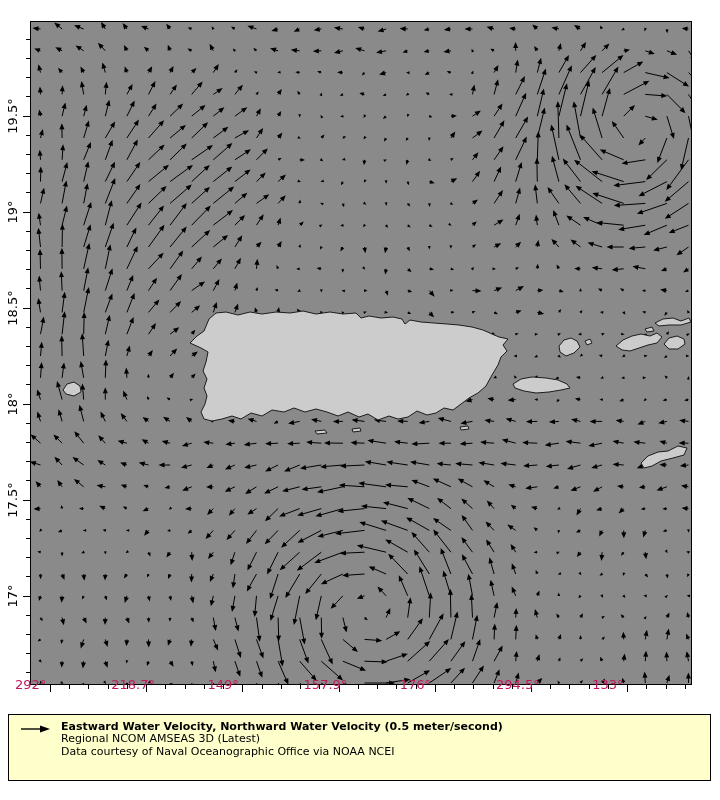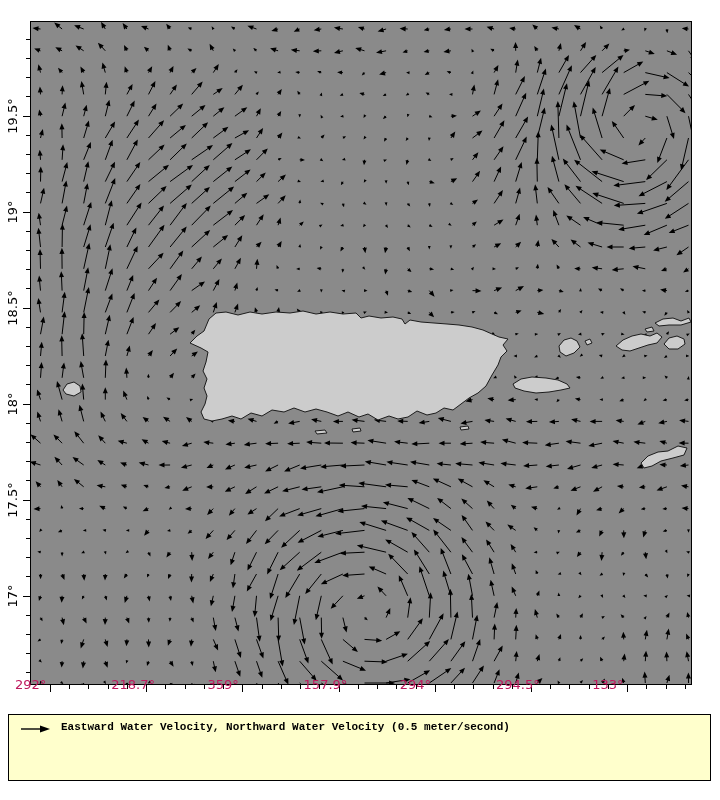--- a/index.html
+++ b/index.html
@@ -25,21 +25,21 @@
     transform:translate(-50%,-50%) rotate(-90deg);
   }
   .legend{
     position:absolute;left:8px;top:714px;width:701px;height:65px;
     background:#ffffcc;border:1px solid #000;
     font-size:11px;color:#000;line-height:12.4px;
   }
   .legend-inner{position:absolute;left:10px;top:6px;display:flex;}
   .legend-arrow{width:38px;padding-top:2px;flex:0 0 38px;}
   .legend-text{padding-left:4px;}
-  .legend-line1{font-weight:bold;font-family:Liberation Mono, monospace;}
+  .legend-line1{font-weight:bold;}
 </style>
 </head>
 <body>
 
 <div id="figure-root">
 
   <div class="plot">
     <svg width="660" height="662" viewBox="0 0 660 662">
         <defs>
           <clipPath id="plotclip">
@@ -73,33 +73,33 @@
       <div class="tick xtick" style="left: 88.48px; top: 685px; height: 4px;"></div>
       <div class="tick xtick" style="left: 107.72px; top: 685px; height: 4px;"></div>
       <div class="tick xtick" style="left: 126.96px; top: 685px; height: 4px;"></div>
       <div class="tick xtick" style="left: 146.2px; top: 685px; height: 7px;"></div>
       <div class="xlabel" style="left: 146.2px;">218.7°</div>
       <div class="tick xtick" style="left: 165.44px; top: 685px; height: 4px;"></div>
       <div class="tick xtick" style="left: 184.68px; top: 685px; height: 4px;"></div>
       <div class="tick xtick" style="left: 203.92px; top: 685px; height: 4px;"></div>
       <div class="tick xtick" style="left: 223.16px; top: 685px; height: 4px;"></div>
       <div class="tick xtick" style="left: 242.4px; top: 685px; height: 7px;"></div>
-      <div class="xlabel" style="left: 242.4px;">359°</div>
+      <div class="xlabel" style="left: 242.4px;">149°</div>
       <div class="tick xtick" style="left: 261.64px; top: 685px; height: 4px;"></div>
       <div class="tick xtick" style="left: 280.88px; top: 685px; height: 4px;"></div>
       <div class="tick xtick" style="left: 300.12px; top: 685px; height: 4px;"></div>
       <div class="tick xtick" style="left: 319.36px; top: 685px; height: 4px;"></div>
       <div class="tick xtick" style="left: 338.6px; top: 685px; height: 7px;"></div>
       <div class="xlabel" style="left: 338.6px;">157.9°</div>
       <div class="tick xtick" style="left: 357.84px; top: 685px; height: 4px;"></div>
       <div class="tick xtick" style="left: 377.08px; top: 685px; height: 4px;"></div>
       <div class="tick xtick" style="left: 396.32px; top: 685px; height: 4px;"></div>
       <div class="tick xtick" style="left: 415.56px; top: 685px; height: 4px;"></div>
       <div class="tick xtick" style="left: 434.8px; top: 685px; height: 7px;"></div>
-      <div class="xlabel" style="left: 434.8px;">294°</div>
+      <div class="xlabel" style="left: 434.8px;">176°</div>
       <div class="tick xtick" style="left: 454.04px; top: 685px; height: 4px;"></div>
       <div class="tick xtick" style="left: 473.28px; top: 685px; height: 4px;"></div>
       <div class="tick xtick" style="left: 492.52px; top: 685px; height: 4px;"></div>
       <div class="tick xtick" style="left: 511.76px; top: 685px; height: 4px;"></div>
       <div class="tick xtick" style="left: 531px; top: 685px; height: 7px;"></div>
       <div class="xlabel" style="left: 531px;">294.5°</div>
       <div class="tick xtick" style="left: 550.24px; top: 685px; height: 4px;"></div>
       <div class="tick xtick" style="left: 569.48px; top: 685px; height: 4px;"></div>
       <div class="tick xtick" style="left: 588.72px; top: 685px; height: 4px;"></div>
       <div class="tick xtick" style="left: 607.96px; top: 685px; height: 4px;"></div>
@@ -153,17 +153,19 @@
   <div class="legend">
     <div class="legend-inner">
       <div class="legend-arrow">
         <svg width="32" height="12" viewBox="0 0 32 12">
           <line x1="2" y1="6" x2="24" y2="6" stroke="#000" stroke-width="1.4"></line>
           <polygon points="31,6 21,2.6 21,9.4" fill="#000"></polygon>
         </svg>
       </div>
       <div class="legend-text">
         <div class="legend-line1">Eastward Water Velocity, Northward Water Velocity (0.5 meter/second)</div>
+        <div>Regional NCOM AMSEAS 3D (Latest)</div>
+        <div>Data courtesy of Naval Oceanographic Office via NOAA NCEI</div>
       </div>
     </div>
   </div>
 
 </div>
 
 </body></html>

